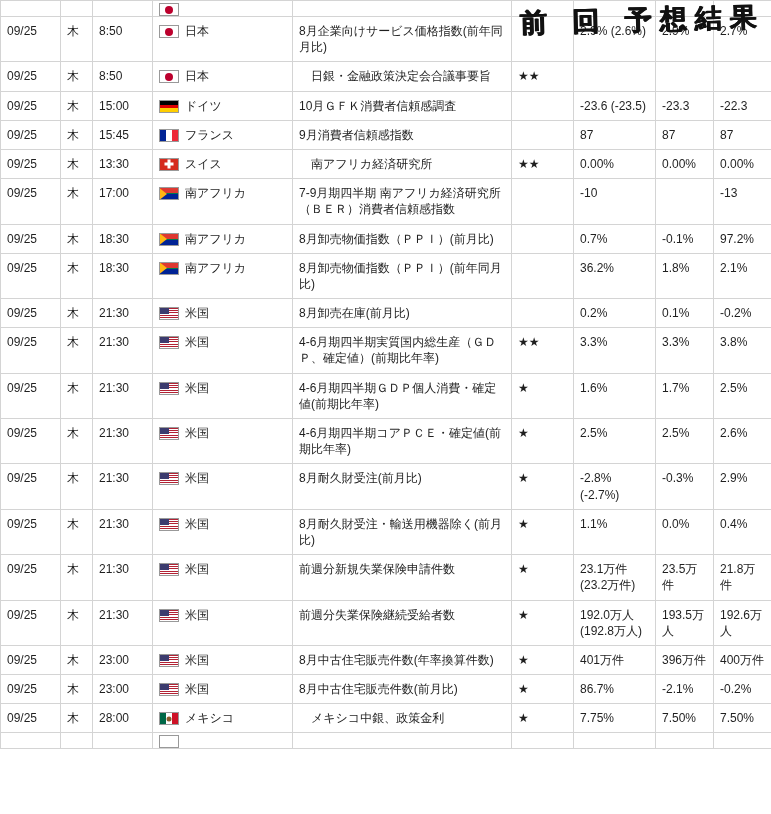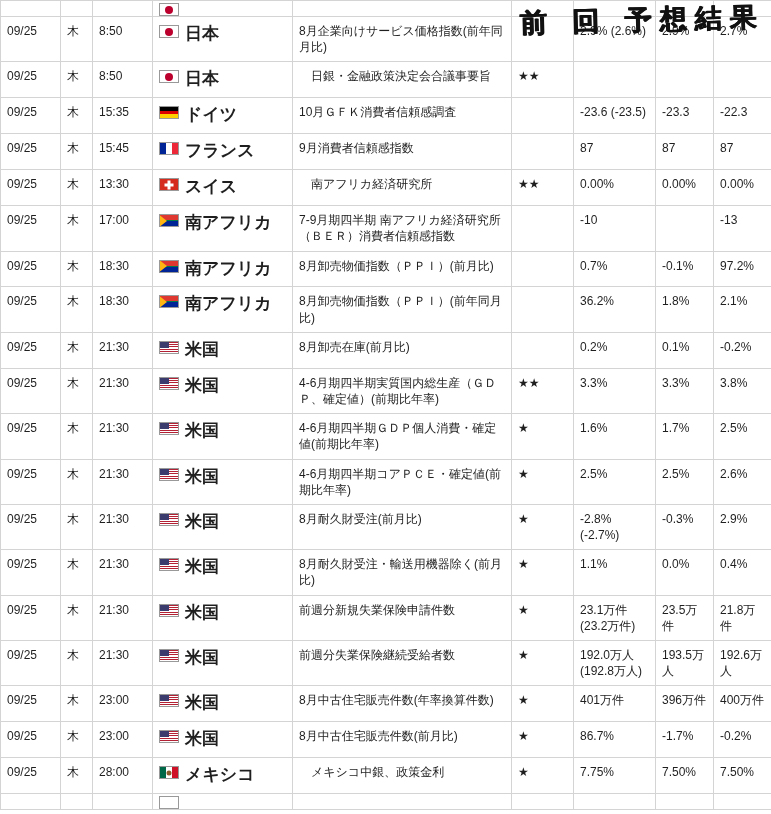--- a/index.html
+++ b/index.html
@@ -61,22 +61,22 @@
     height: 13px;
     flex: 0 0 20px;
     border: 1px solid #999;
     box-sizing: border-box;
     margin-top: 2px;
     position: relative;
     overflow: hidden;
     background: #ffffff;
   }
   .country-name {
-    font-size: 17px;
-    font-weight: bold;
+    font-size: 12px;
+    font-weight: normal;
     color: #1f1f1f;
   }
 
   
   .flag-jp { background: #ffffff; }
   .flag-jp::after {
     content: "";
     position: absolute;
     width: 8px; height: 8px;
     border-radius: 50%;
@@ -234,21 +234,21 @@
           </td>
           <td class="event">　日銀・金融政策決定会合議事要旨</td>
           <td class="star">★★</td>
           <td class="prev"></td>
           <td class="fcst"></td>
           <td class="res"></td>
         </tr>
         <tr>
           <td class="date">09/25</td>
           <td class="dow">木</td>
-          <td class="time">15:35</td>
+          <td class="time">15:00</td>
           <td class="ctry">
             <div class="country-cell">
               <span class="flag flag-de"></span>
               <span class="country-name">ドイツ</span>
             </div>
           </td>
           <td class="event">10月ＧＦＫ消費者信頼感調査</td>
           <td class="star"></td>
           <td class="prev">-23.6 (-23.5)</td>
           <td class="fcst">-23.3</td>
@@ -484,21 +484,21 @@
           <td class="time">23:00</td>
           <td class="ctry">
             <div class="country-cell">
               <span class="flag flag-us"></span>
               <span class="country-name">米国</span>
             </div>
           </td>
           <td class="event">8月中古住宅販売件数(前月比)</td>
           <td class="star">★</td>
           <td class="prev">86.7%</td>
-          <td class="fcst">-1.7%</td>
+          <td class="fcst">-2.1%</td>
           <td class="res">-0.2%</td>
         </tr>
         <tr>
           <td class="date">09/25</td>
           <td class="dow">木</td>
           <td class="time">28:00</td>
           <td class="ctry">
             <div class="country-cell">
               <span class="flag flag-mx"></span>
               <span class="country-name">メキシコ</span>

